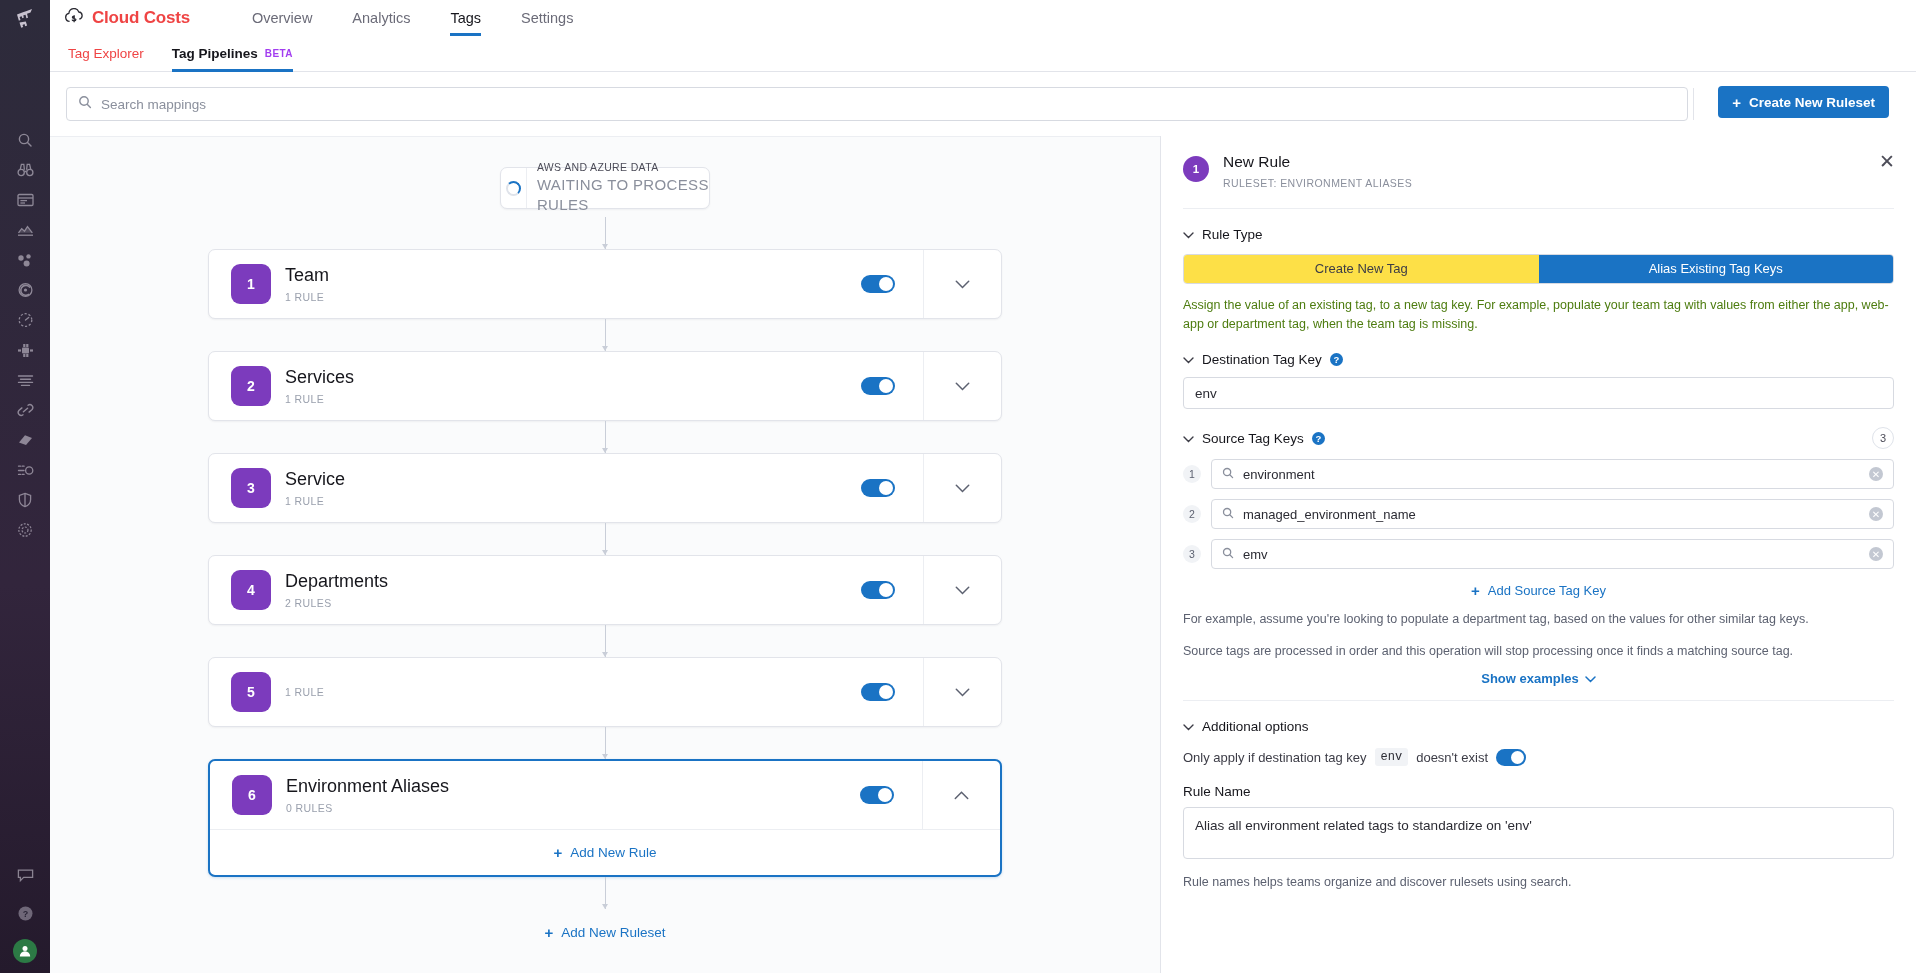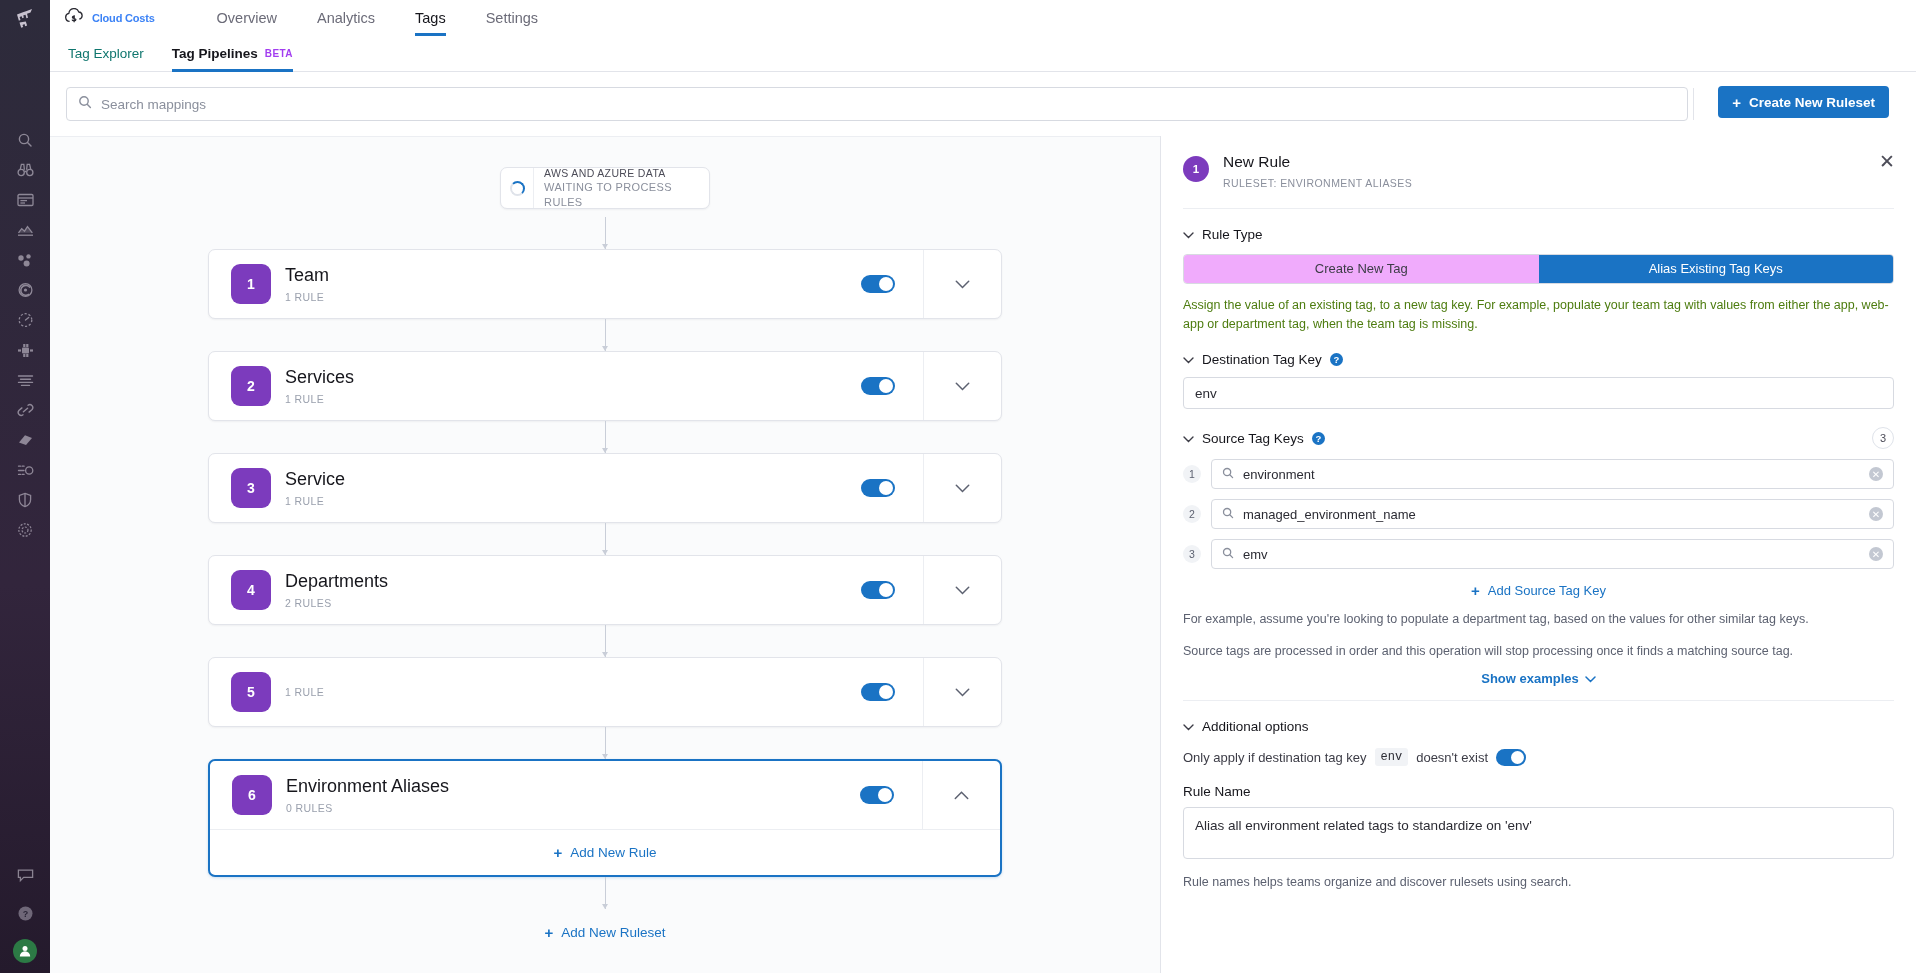--- a/index.html
+++ b/index.html
@@ -28,38 +28,38 @@
   .avatar-circle {
     width: 24px; height: 24px; border-radius: 50%;
     background: #2c7a45; display:flex; align-items:center; justify-content:center;
   }
   
   #top-nav {
     position: absolute; left: 50px; top: 0; width: 1866px; height: 36px;
     display: flex; align-items: center; background:#fff;
   }
   .brand { display:flex; align-items:center; gap:8px; margin-left: 14px; }
-  .brand-title { font-size: 11px; font-weight: 600; letter-spacing:-.2px; color:#3b82f6; }
+  .brand-title { font-size: 17px; font-weight: 600; letter-spacing:-.2px; color:#ef4444; }
   .nav-tabs { display:flex; align-items:center; height: 36px; margin-left: 42px; gap: 0; }
   .nav-tab {
     font-size: 14.5px; color: #6b6b78; padding: 0 20px; height:36px;
     display:flex; align-items:center; cursor:pointer; position:relative;
   }
   .nav-tab.active { color: #16161c; font-weight: 400; }
   .nav-tab.active::after {
     content:""; position:absolute; left: 20px; right: 20px; bottom: 0; height: 3px;
     background: #1a73c4;
   }
   
   #sub-nav {
     position:absolute; left: 50px; top: 36px; width: 1866px; height: 36px;
     border-bottom: 1px solid #e2e4ea; display:flex; align-items:center; background:#fff;
   }
   .subtab {
-    font-size: 13.5px; color:#0f766e; height: 36px; display:flex; align-items:center;
+    font-size: 13.5px; color:#ef4444; height: 36px; display:flex; align-items:center;
     margin-left: 14px; cursor:pointer; position:relative; gap:7px;
   }
   .subtab:first-child { margin-left: 18px; }
   .subtab.active { color:#16161c; font-weight:700; margin-left: 28px; }
   .subtab.active::after {
     content:""; position:absolute; left:0; right:0; bottom:0; height:3px; background:#1a73c4;
   }
   .beta-badge { font-size: 10px; font-weight: 700; color:#a23df0; letter-spacing:.4px; }
   
   #search-row {
@@ -95,21 +95,21 @@
   .spinner {
     width: 34px; display:flex; align-items:center; justify-content:center;
     border-right: 1px solid #eceef2; height: 100%;
   }
   .spin-ring {
     width: 15px; height: 15px; border-radius: 50%;
     border: 2px solid #dfe3ea; border-top-color: #1a73c4; border-right-color:#1a73c4;
   }
   .status-texts { padding-left: 10px; line-height: 1.32; }
   .status-l1 { font-size: 10.5px; color:#4c4c58; letter-spacing:.35px; }
-  .status-l2 { font-size: 11px; color:#8a8f9c; letter-spacing:.35px; }
+  .status-l2 { font-size: 15px; color:#8a8f9c; letter-spacing:.35px; }
   .connector { width: 1px; height: 32px; margin: 0 auto; background:#c9ced8; position:relative; }
   .connector::after {
     content:""; position:absolute; bottom:0; left:-3px; width:0;height:0;
     border-left:3.5px solid transparent; border-right:3.5px solid transparent;
     border-top: 5px solid #c9ced8;
   }
   .ruleset-card {
     width: 794px; margin: 0 auto; background:#fff;
     border:1px solid #e2e4ea; border-radius: 7px;
     box-shadow: 0 1px 2px rgba(20,20,40,.05);
@@ -180,21 +180,21 @@
     width:13px;height:13px;border-radius:50%;background:#1a73c4;color:#fff;
     font-size:9.5px;font-weight:700;display:flex;align-items:center;justify-content:center;
     cursor:pointer;
   }
   .seg-group {
     display:flex; margin-top: 12px; width: 100%; height: 30px;
     border:1px solid #d7dae1; border-radius:4px; overflow:hidden;
   }
   .seg {
     flex:1 1 50%; display:flex; align-items:center; justify-content:center;
-    font-size: 13px; color:#3c3c46; cursor:pointer; background:#f0abfc;
+    font-size: 13px; color:#3c3c46; cursor:pointer; background:#fde047;
   }
   .seg.active { background:#1a73c4; color:#fff; }
   .help-text { font-size: 12.5px; color:#4d7c0f; line-height: 1.55; margin-top: 12px; }
   .text-input {
     width: 100%; height: 32px; border:1px solid #d7dae1; border-radius:4px;
     display:flex; align-items:center; padding: 0 11px; font-size: 13.5px; color:#2b2b33;
     margin-top: 10px; background:#fff;
   }
   .src-row { display:flex; align-items:center; gap: 10px; margin-top: 10px; }
   .src-idx {

